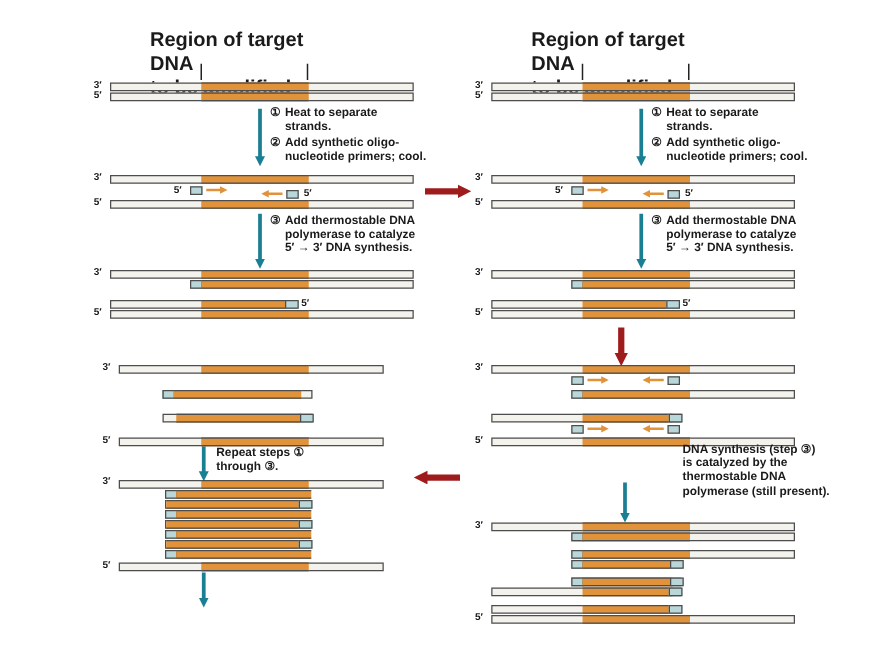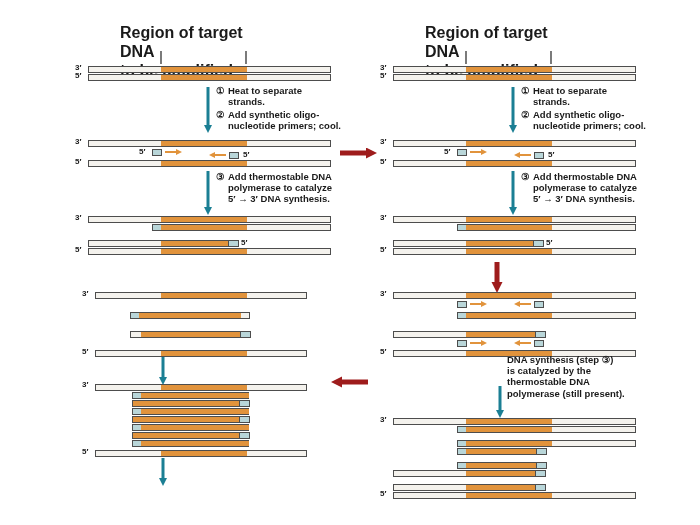--- a/index.html
+++ b/index.html
@@ -219,21 +219,21 @@
       <i class="seg" style="left:72px;width:72px"></i>
       <i class="tip" style="left:141px;width:11px"></i>
     </div>
   <div class="primer" style="left:457px;top:340px"></div>
   <div class="primer" style="left:534px;top:340px"></div>
   <span class="pl" style="left:380px;top:348px">5′</span>
   <div class="bar" style="left:393px;top:350px;width:243px">
       <i class="seg" style="left:72px;width:86px"></i>
     </div>
 
-  <div class="note" style="left:507px;top:354px">DNA synthesis (step ③)
+  <div class="note" style="left:546px;top:354px">DNA synthesis (step ③)
 is catalyzed by the
 thermostable DNA
 polymerase (still present).</div>
 
   <span class="pl" style="left:380px;top:416px">3′</span>
   <div class="bar" style="left:393px;top:418px;width:243px">
       <i class="seg" style="left:72px;width:86px"></i>
     </div>
   <div class="bar" style="left:457px;top:426px;width:179px">
       <i class="tip" style="left:-1px;width:10px"></i>
@@ -276,20 +276,22 @@
     </div>
   <div class="bar" style="left:130px;top:331px;width:120px">
       <i class="seg" style="left:10px;width:100px"></i>
       <i class="tip" style="left:109px;width:11px"></i>
     </div>
   <span class="pl" style="left:82px;top:348px">5′</span>
   <div class="bar" style="left:95px;top:350px;width:212px">
       <i class="seg" style="left:65px;width:86px"></i>
     </div>
 
+  <div class="note" style="left:173px;top:357px">Repeat steps ①
+through ③.</div>
 
   <span class="pl" style="left:82px;top:381px">3′</span>
   <div class="bar" style="left:95px;top:384px;width:212px">
       <i class="seg" style="left:65px;width:86px"></i>
     </div>
   <div class="bar" style="left:132px;top:392px;width:116px">
       <i class="tip" style="left:-1px;width:10px"></i>
       <i class="seg" style="left:8px;width:108px"></i>
     </div>
   <div class="bar" style="left:132px;top:400px;width:116px">

